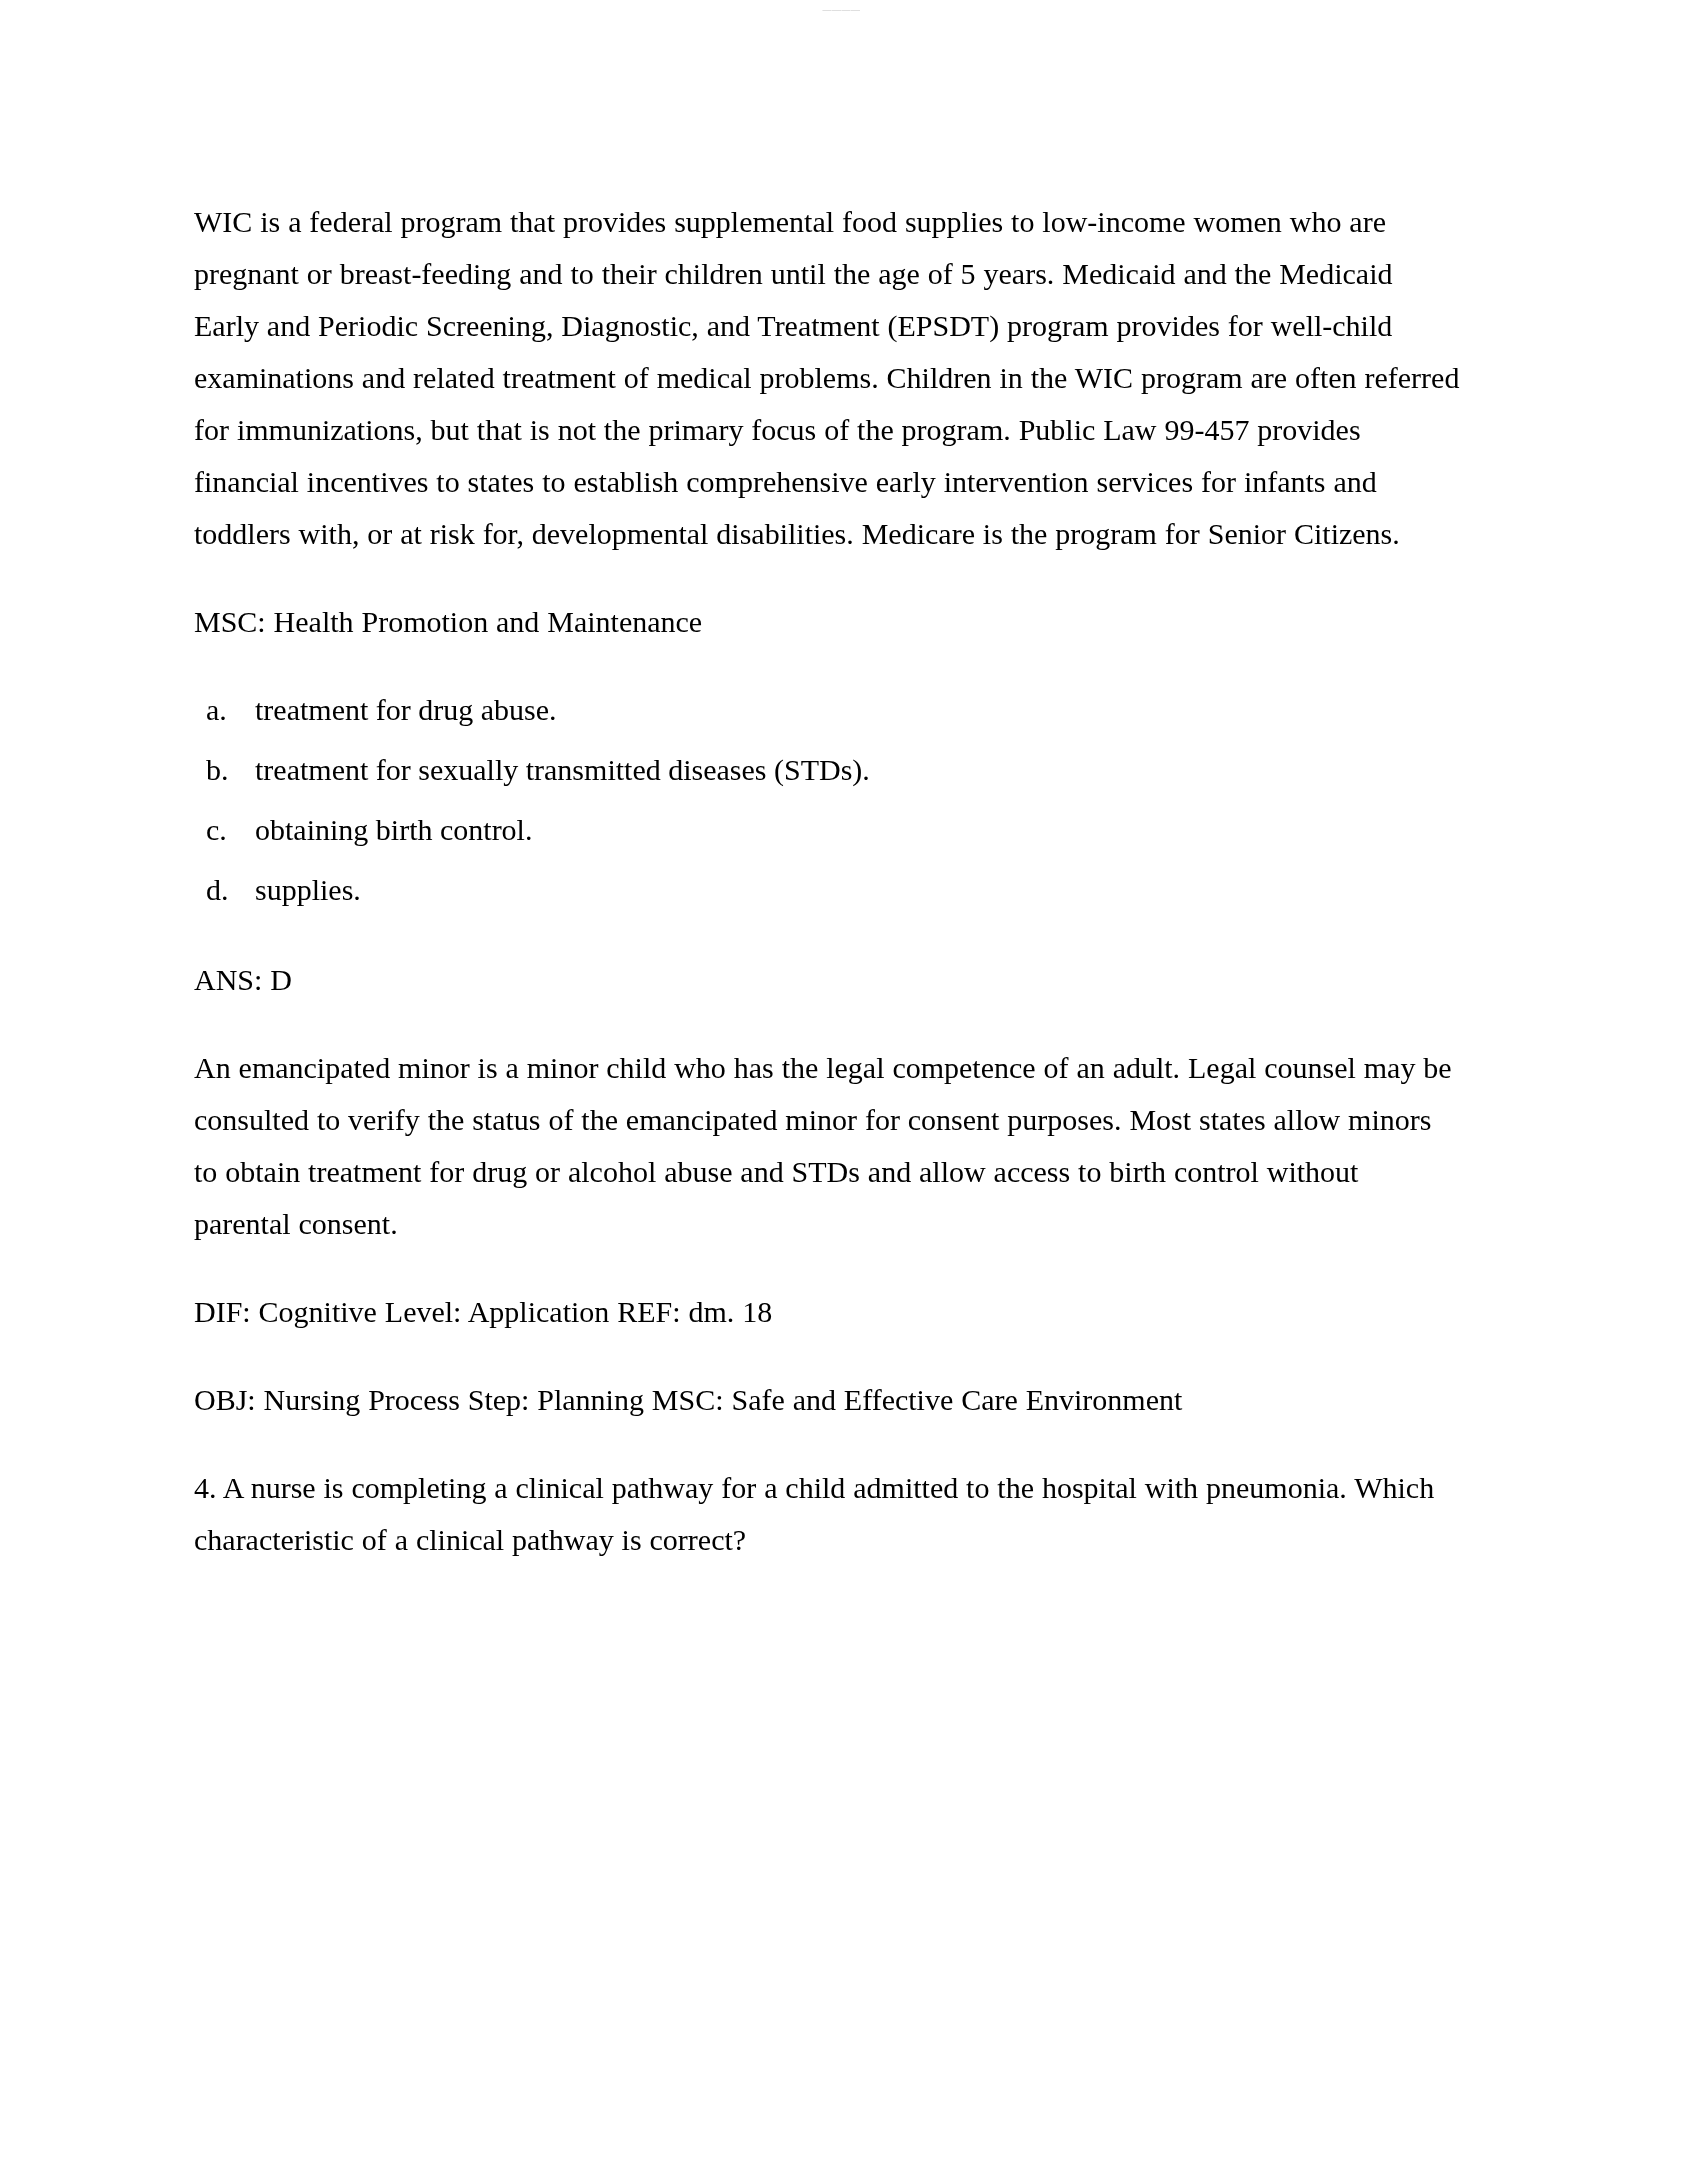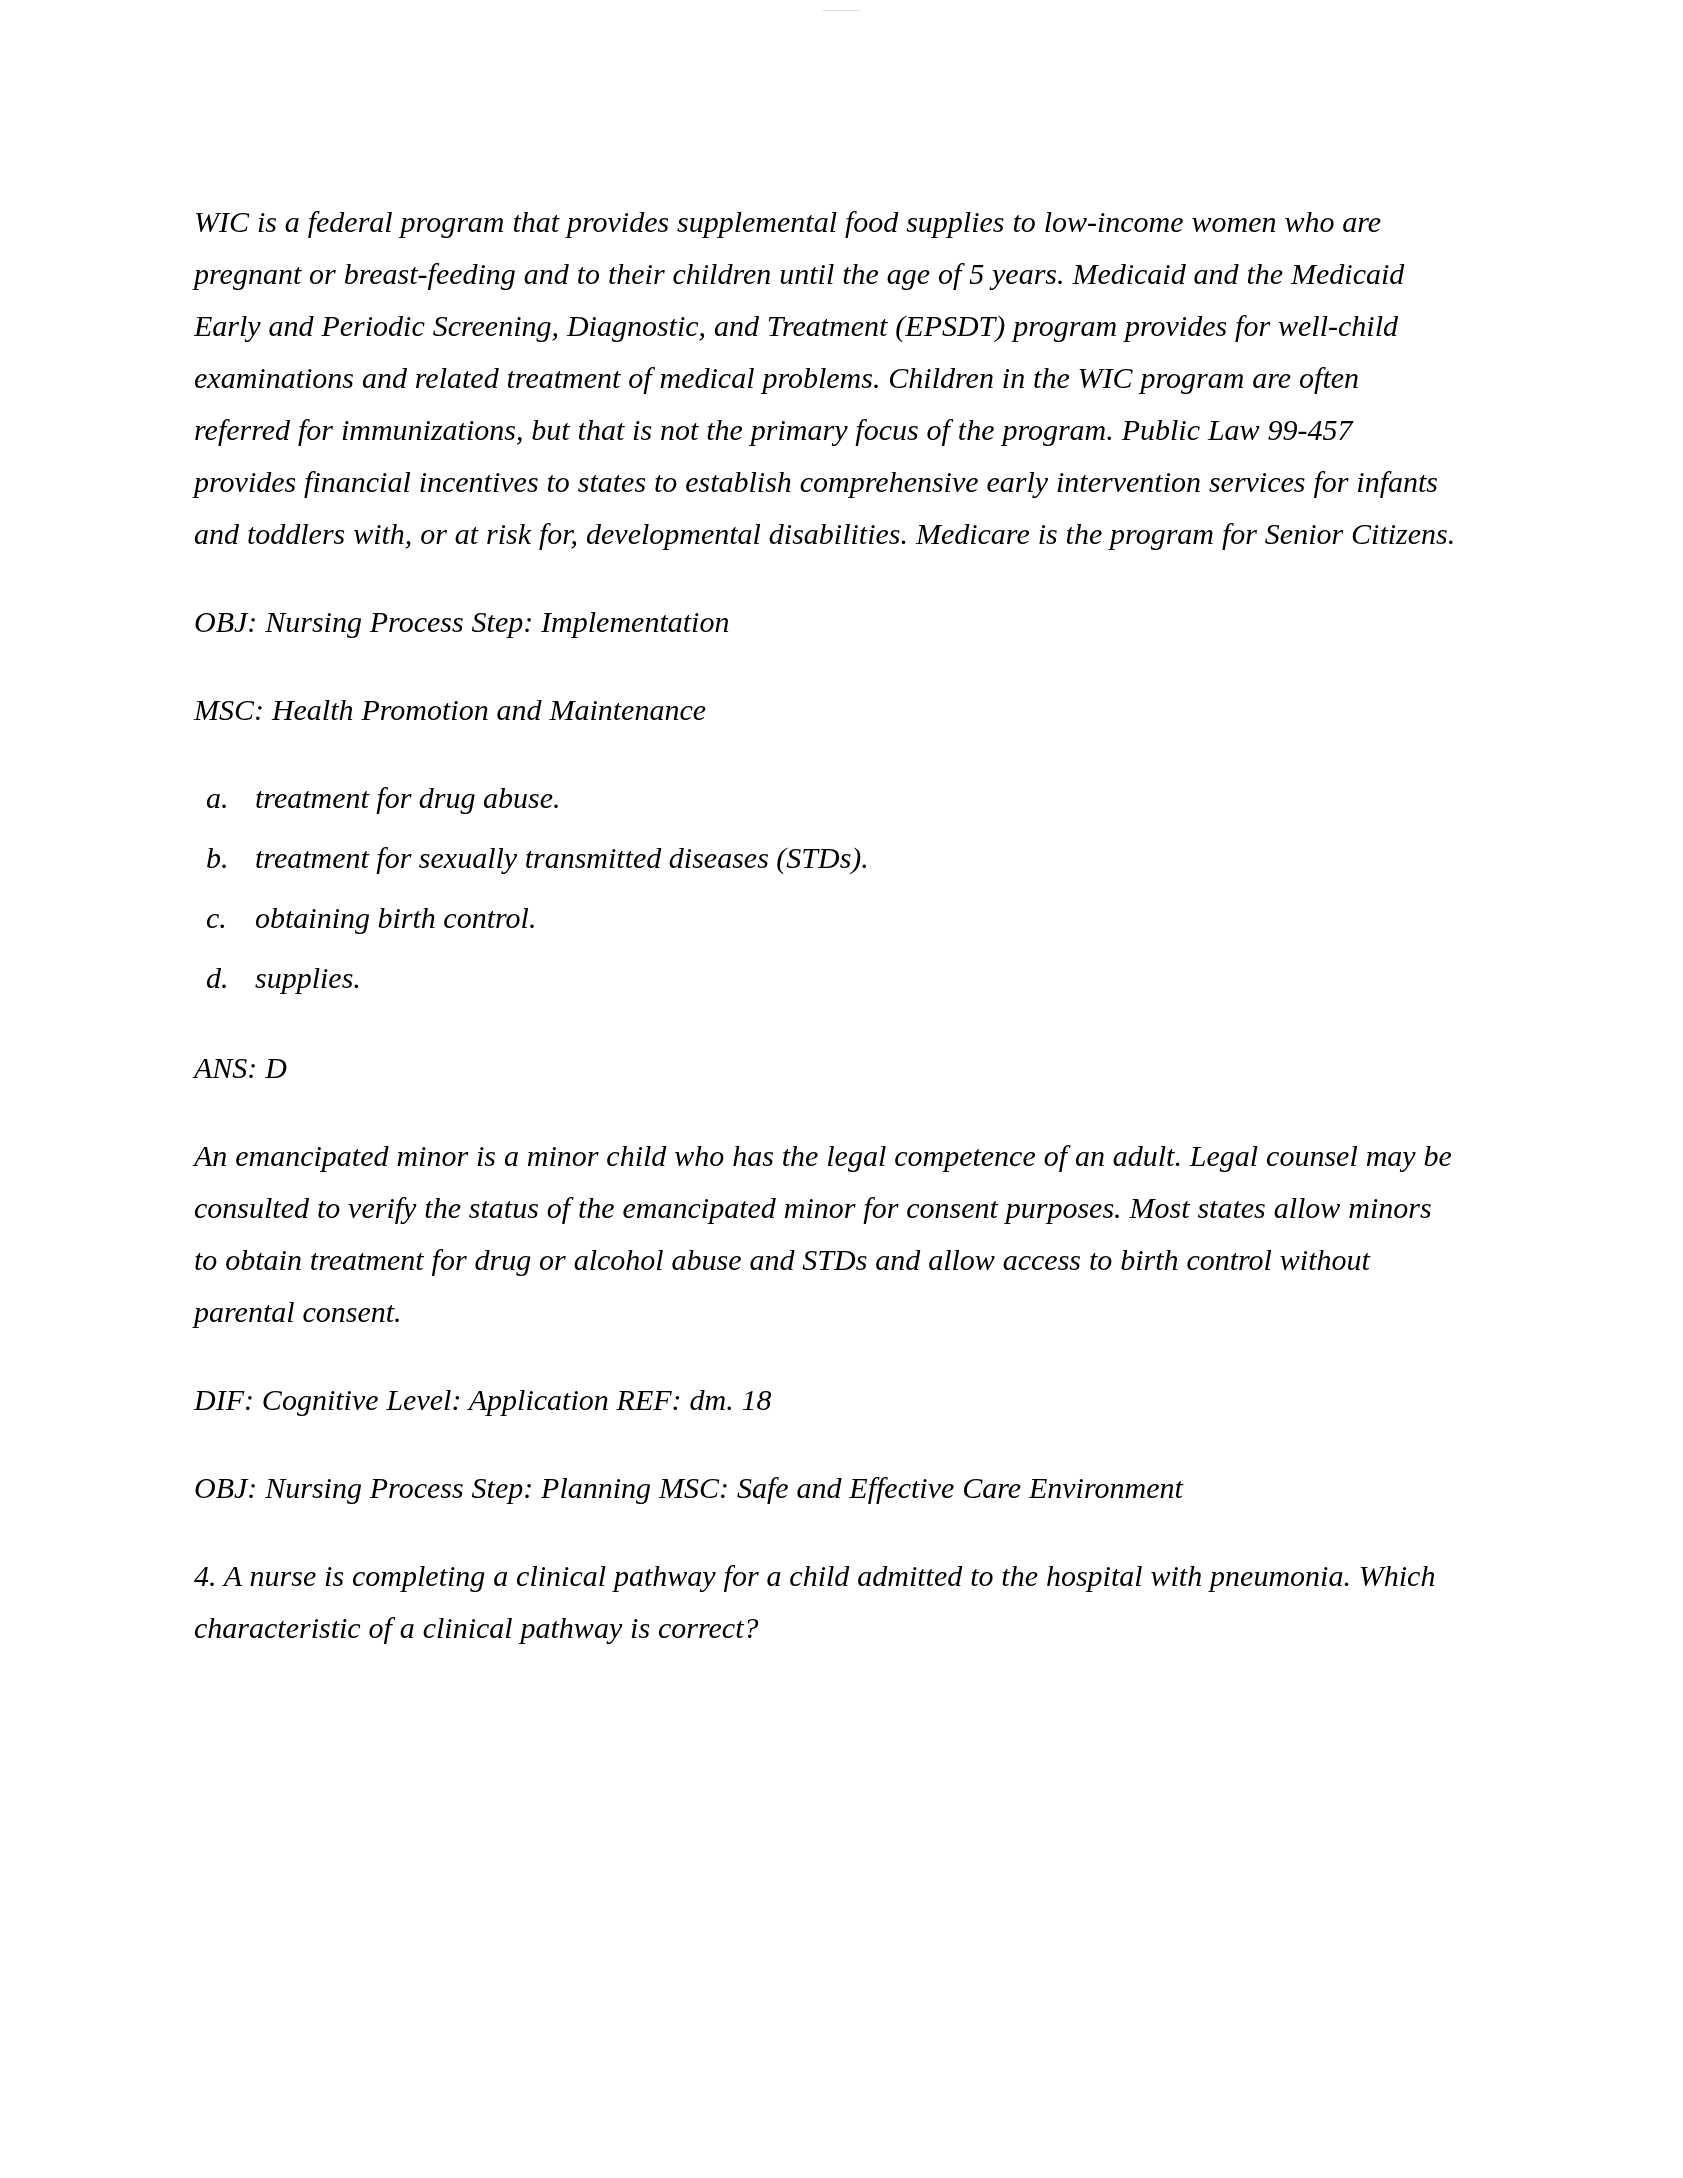--- a/index.html
+++ b/index.html
@@ -31,21 +31,20 @@
     letter-spacing: 0.5px;
     color: #b9b9b9;
     font-family: "Liberation Serif", "DejaVu Serif", serif;
     user-select: none;
   }
   .content {
     position: absolute;
     left: 194px;
     top: 196px;
     width: 1267px;
-    font-style: italic;
   }
   p.para {
     margin: 0 0 36px 0;
     font-size: 30px;
     line-height: 52px;
     text-align: left;
     word-spacing: 0.4px;
   }
   ol.choices {
     margin: 8px 0 38px 0;
@@ -70,21 +69,20 @@
 <body>
 
 <div class="page">
 
   <div class="header-mark">————</div>
 
   <div class="content">
 
     <p class="para">WIC is a federal program that provides supplemental food supplies to low-income women who are pregnant or breast-feeding and to their children until the age of 5 years. Medicaid and the Medicaid Early and Periodic Screening, Diagnostic, and Treatment (EPSDT) program provides for well-child examinations and related treatment of medical problems. Children in the WIC program are often referred for immunizations, but that is not the primary focus of the program. Public Law 99-457 provides financial incentives to states to establish comprehensive early intervention services for infants and toddlers with, or at risk for, developmental disabilities. Medicare is the program for Senior Citizens.</p>
 
-    <p class="para">OBJ: Nursing Process Step: Implementation</p>
 
     <p class="para">MSC: Health Promotion and Maintenance</p>
 
 
     <ol class="choices">
       <li>
         <span class="marker">a.</span>
         <span>treatment for drug abuse.</span>
       </li>
       <li>

